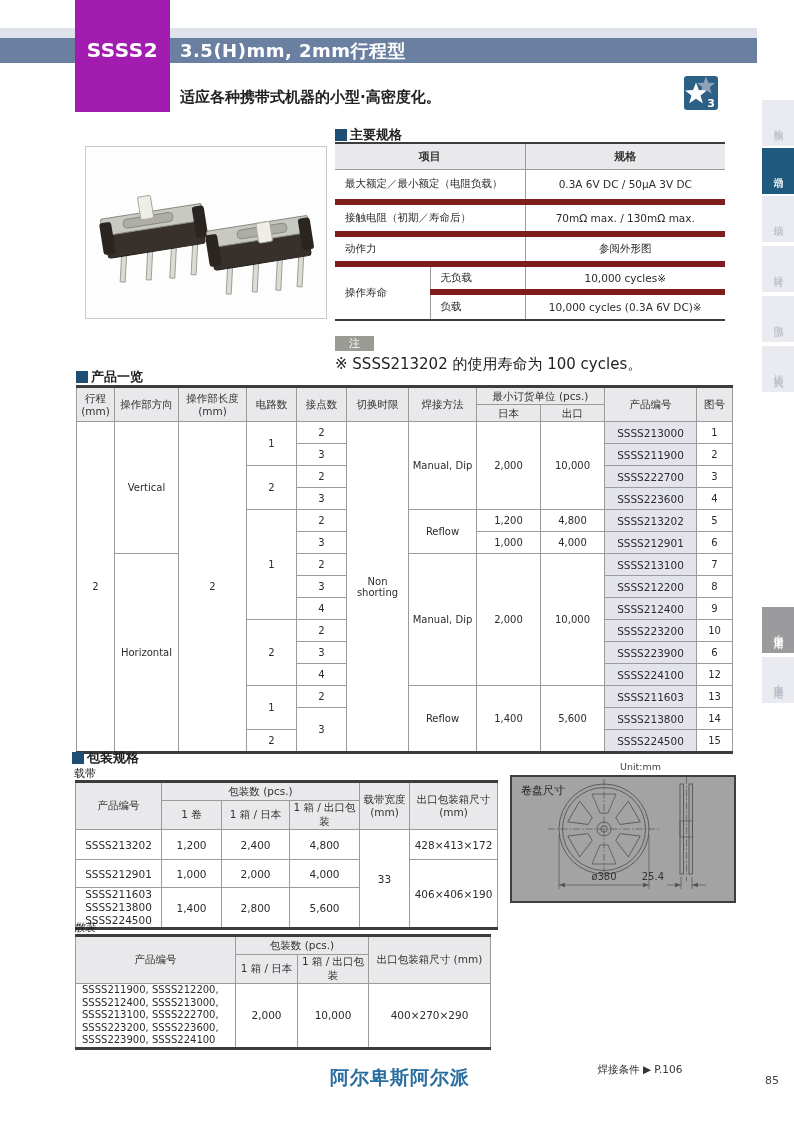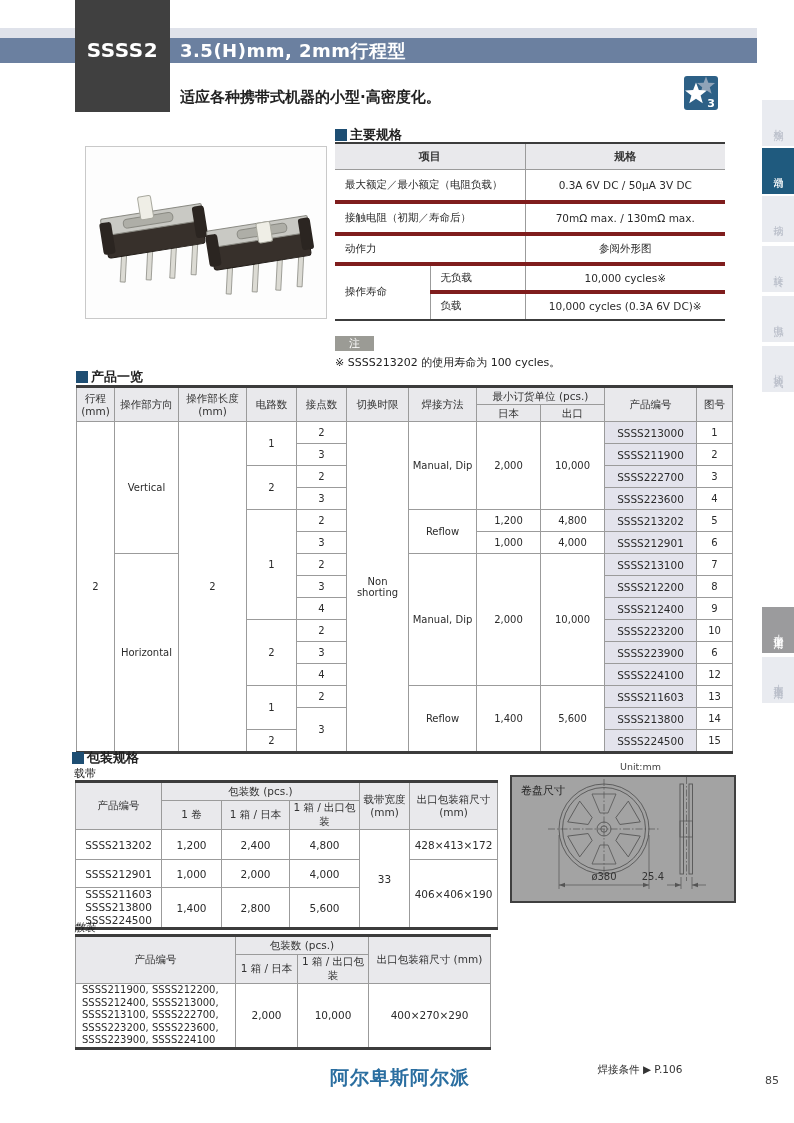--- a/index.html
+++ b/index.html
@@ -6,21 +6,21 @@
   body{
     width:794px;height:1123px;position:relative;background:#fff;
     font-family:"DejaVu Sans","Liberation Sans",sans-serif;color:#2b2b2b;
     overflow:hidden;
   }
   .abs{position:absolute;}
   
   .top-band{left:0;top:28px;width:757px;height:10px;background:#dfe2ea;}
   .title-bar{left:0;top:38px;width:757px;height:25px;background:#6b80a0;}
   .title-bar .t{position:absolute;left:180px;top:1px;color:#fff;font-size:18px;font-weight:bold;letter-spacing:.5px;}
-  .series-box{left:75px;top:0;width:95px;height:112px;background:#404040;}
+  .series-box{left:75px;top:0;width:95px;height:112px;background:#a21caf;}
   .series-box span{position:absolute;left:0;right:0;top:38px;text-align:center;color:#fff;font-size:20px;font-weight:bold;letter-spacing:.5px;}
   .subtitle{left:180px;top:88px;font-size:15px;font-weight:bold;color:#222;}
   .star-badge{left:683px;top:74px;width:36px;height:37px;}
   
   .side-tab{position:absolute;right:0;width:32px;height:46px;background:#e9ebf0;color:#b9bec9;
     display:flex;align-items:center;justify-content:center;font-size:10px;letter-spacing:2px;
     writing-mode:vertical-rl;text-orientation:upright;}
   .side-tab.active{background:#1f5a7e;color:#fff;}
   .side-tab.active2{background:#9b9b9d;color:#fff;}
   
@@ -32,36 +32,36 @@
   
   table{border-collapse:collapse;table-layout:fixed;}
   .grid{border-top:3px solid #3c3c3c;border-bottom:3px solid #3c3c3c;}
   .grid th,.grid td{border:1px solid #9b9b9b;font-weight:normal;}
   th{background:#e9e9ec;color:#333;}
   td,th{text-align:center;vertical-align:middle;padding:0 2px;}
   .ml{white-space:pre-line;line-height:1.25;}
   
   .spec{width:390px;font-size:10.5px;border-top:2.5px solid #3c3c3c;border-bottom:2.5px solid #3c3c3c;}
   .spec th{height:25px;font-size:11px;border-bottom:1px solid #9b9b9b;}
-  .spec td{border-bottom:4px solid #7f1d1d;background:#fff;}
+  .spec td{border-bottom:6px solid #7f1d1d;background:#fff;}
   .spec tr:last-child td{border-bottom:none;}
   .spec .vr{border-right:1px solid #9b9b9b;}
   .spec .item{text-align:left;padding-left:10px;}
   
   .pt{width:652px;font-size:10px;}
   .pt th{font-size:10.5px;height:16px;line-height:1.2;}
   .pt td{height:21px;}
   .part-cell{background:#e3e3ec;font-weight:bold;font-size:10.5px;}
   
   .pk{font-size:10.5px;}
   .pk th{height:17px;}
   .pk td{background:#fff;}
   
   .note-badge{display:inline-block;background:#9b9b95;color:#fff;font-size:11px;padding:0 14px;line-height:15px;}
-  .note-text{font-size:11px;color:#222;margin-top:4px;}
+  .note-text{font-size:15px;color:#222;margin-top:4px;}
   
   .unit{left:620px;top:761px;width:110px;text-align:left;font-size:9.5px;color:#444;}
   .reel-box{left:510px;top:775px;width:222px;height:124px;border:2px solid #3f3f3f;background:#a3a3a3;}
   .reel-title{position:absolute;left:9px;top:6px;font-size:11px;color:#222;}
   
   .brand{left:300px;top:1065px;width:200px;text-align:center;font-size:19px;font-weight:bold;color:#2a6ea0;letter-spacing:1px;}
   .ref{left:560px;top:1063px;width:160px;text-align:center;font-size:10.5px;color:#333;}
   .pageno{left:750px;top:1074px;width:30px;font-size:11px;color:#444;margin-left:15px;}
 </style>
 </head>

